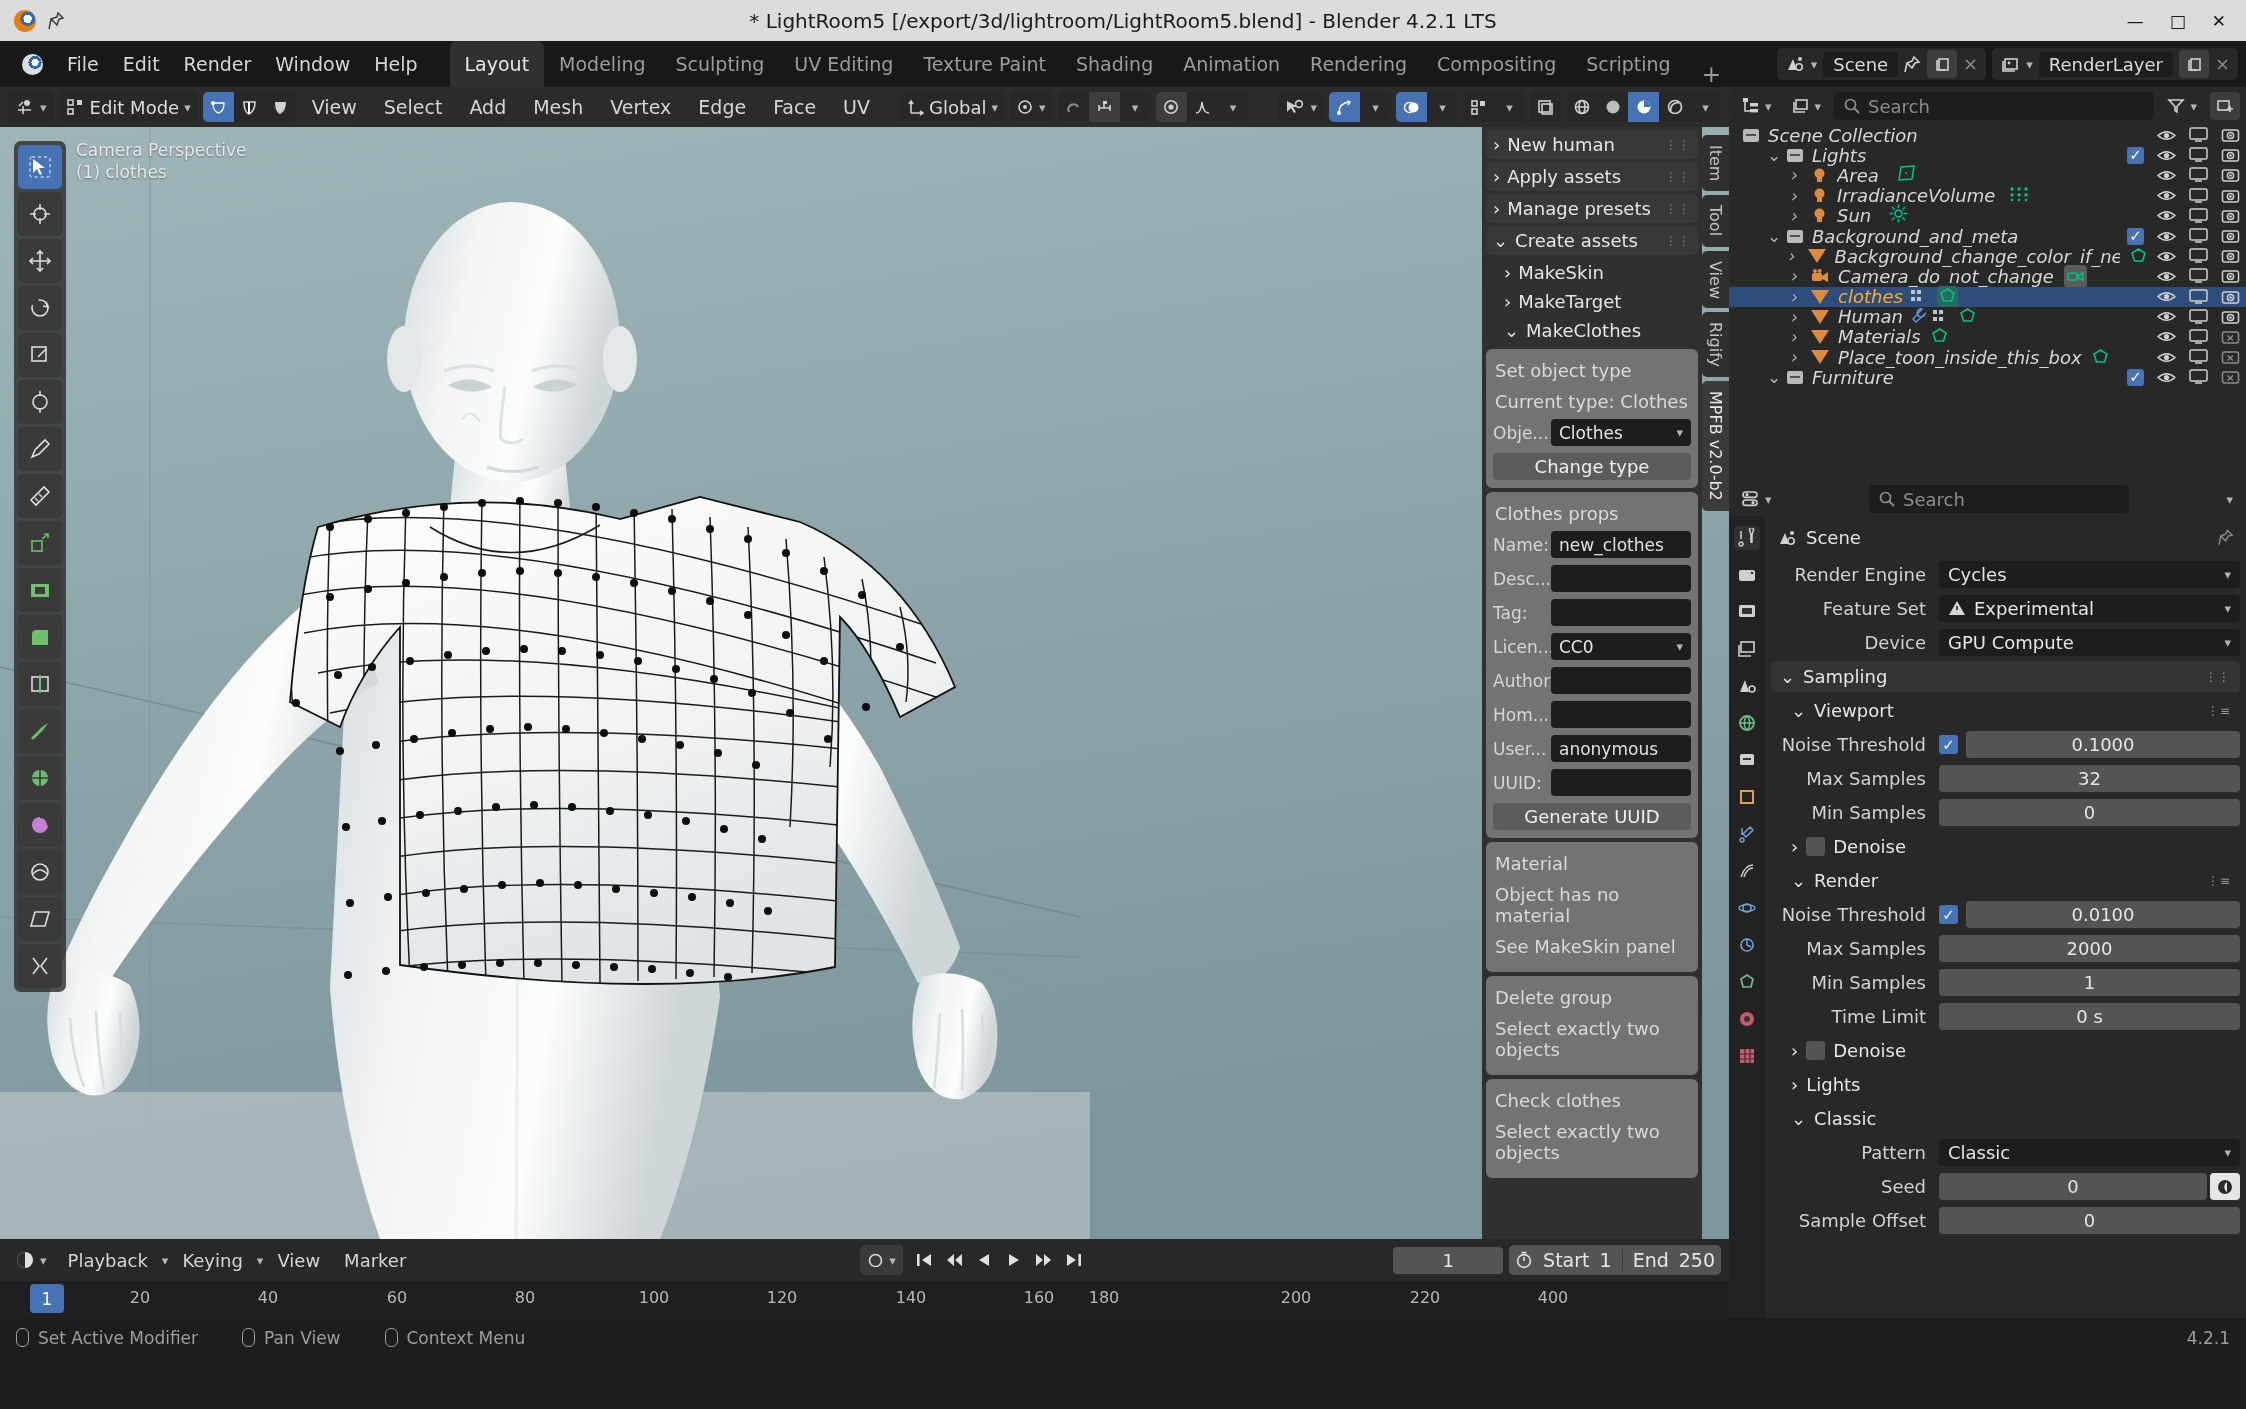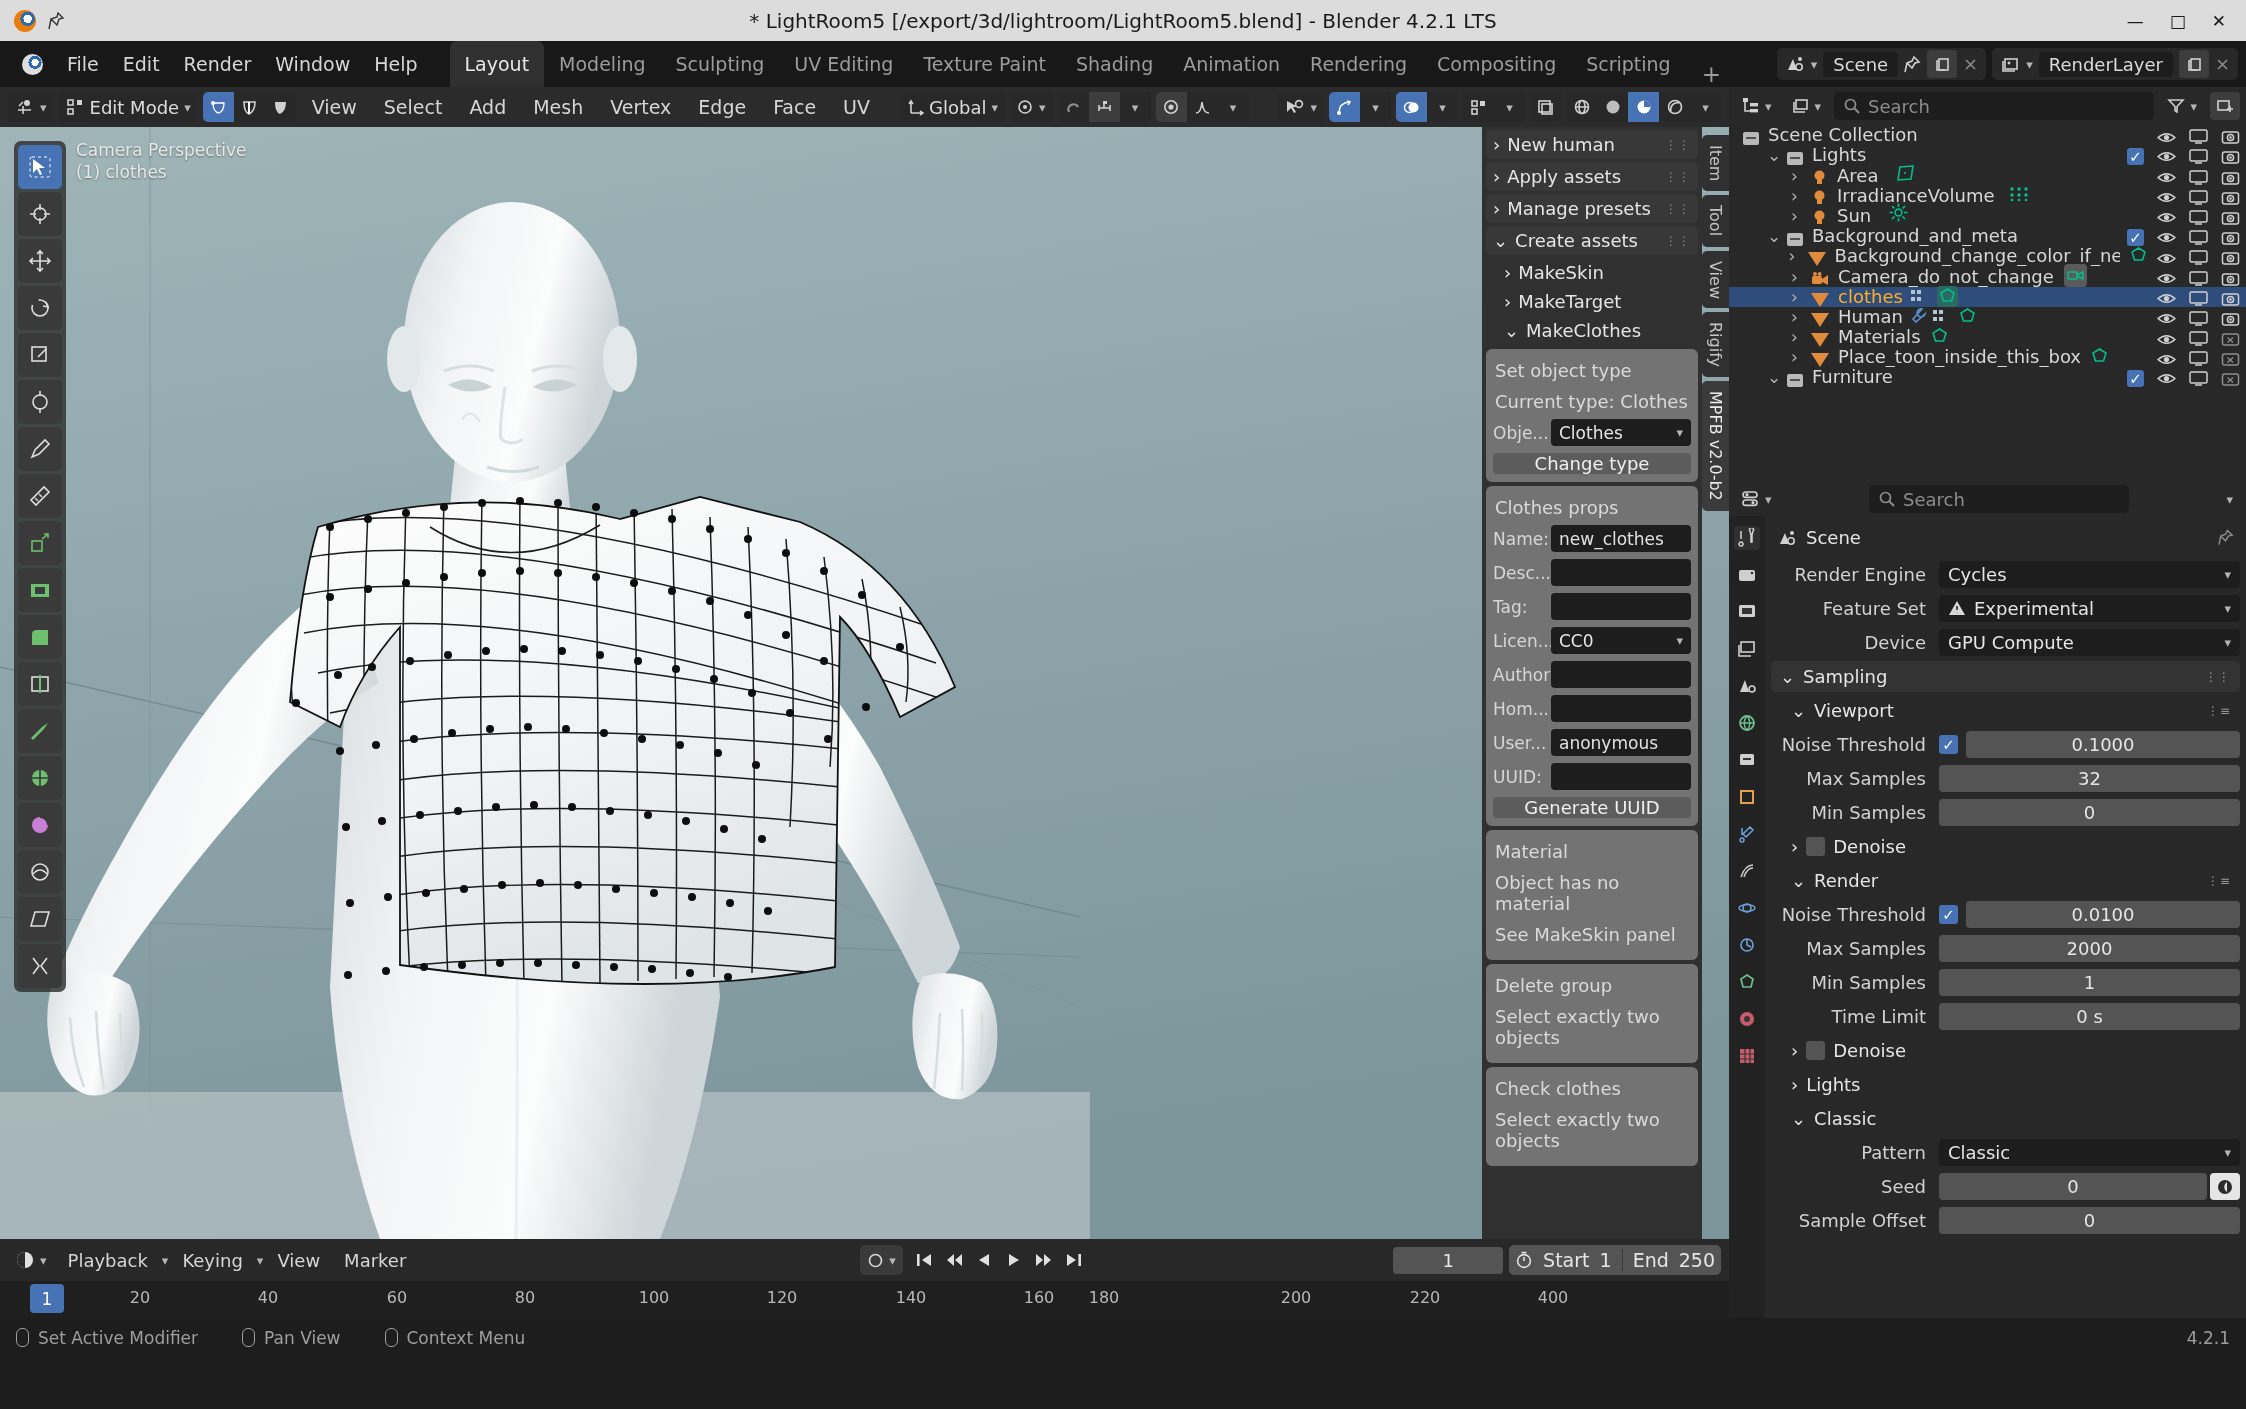--- a/index.html
+++ b/index.html
@@ -92,21 +92,21 @@
   .sub-hdr { height:29px; display:flex; align-items:center; gap:7px;
     padding-left:22px; font-size:18px; }
   .box { background:#737373; border-radius:6px; margin:4px; padding:8px 7px; }
   .box .line { font-size:18px; padding:3px 2px 7px; color:#dadada; }
   .row { display:flex; align-items:center; gap:6px; margin-bottom:7px; }
   .row .lab { font-size:17px; color:#d6d6d6; width:52px; flex:none; }
   .fieldv { flex:1; background:#1d1d1d; border-radius:4px; height:27px;
     display:flex; align-items:center; padding:0 8px; font-size:17px; color:#e0e0e0; }
   .selv { flex:1; background:#1d1d1d; border-radius:4px; height:27px;
     display:flex; align-items:center; padding:0 8px; font-size:17px; justify-content:space-between; }
-  .btnw { background:#5c5c5c; border-radius:4px; height:21px; display:flex;
+  .btnw { background:#5c5c5c; border-radius:4px; height:27px; display:flex;
     align-items:center; justify-content:center; font-size:18px; color:#f0f0f0; }
 
   
   #timeline { height:79px; background:#282828; }
   #tlhdr { height:42px; display:flex; align-items:center; gap:4px; padding-left:8px; }
   .tlmenu { padding:0 10px; font-size:18px; color:#d6d6d6; }
   .tgrp { display:flex; background:#282828; border-radius:5px; height:30px;
     align-items:center; }
   .tbtn { width:30px; display:flex; align-items:center; justify-content:center; }
   #tlruler { height:37px; background:#1f1f1f; position:relative; }
@@ -116,22 +116,22 @@
     justify-content:center; font-size:17px; }
 
   
   #rightcol { width:517px; display:flex; flex-direction:column; background:#1d1d1d; }
   
   #outliner { height:395px; background:#282828; display:flex; flex-direction:column; }
   #olhdr { height:38px; display:flex; align-items:center; gap:6px; padding:0 6px; }
   .search { flex:1; background:#1d1d1d; border-radius:5px; height:28px;
     display:flex; align-items:center; gap:8px; padding:0 10px; color:#8d8d8d; font-size:18px; }
   #oltree { flex:1; overflow:hidden; }
-  .olrow { height:20.2px; display:flex; align-items:flex-end; font-size:18px;
-    color:#d8d8d8; padding-right:6px; position:relative; }
+  .olrow { height:20.2px; display:flex; align-items:center; font-size:18px;
+    color:#d8d8d8; padding-right:6px; position:relative;font-style:italic; }
   .olrow.sel { background:#2f4d7a; }
   .olrow.sel .nm { color:#ffaf29; }
   .olrow .nm { white-space:nowrap; overflow:hidden; }
   .olicons { margin-left:auto; display:flex; gap:13px; align-items:center; padding-left:10px; }
   .tri { width:0; height:0; border-left:9px solid transparent; border-right:9px solid transparent;
     border-top:14px solid #e08a3c; }
   .coll-ico { width:16px; height:13px; background:#b9b9b9; border-radius:2px; position:relative; }
   .coll-ico:after { content:""; position:absolute; left:3px; top:5px; width:10px;
     height:2px; background:#505050; }
 

